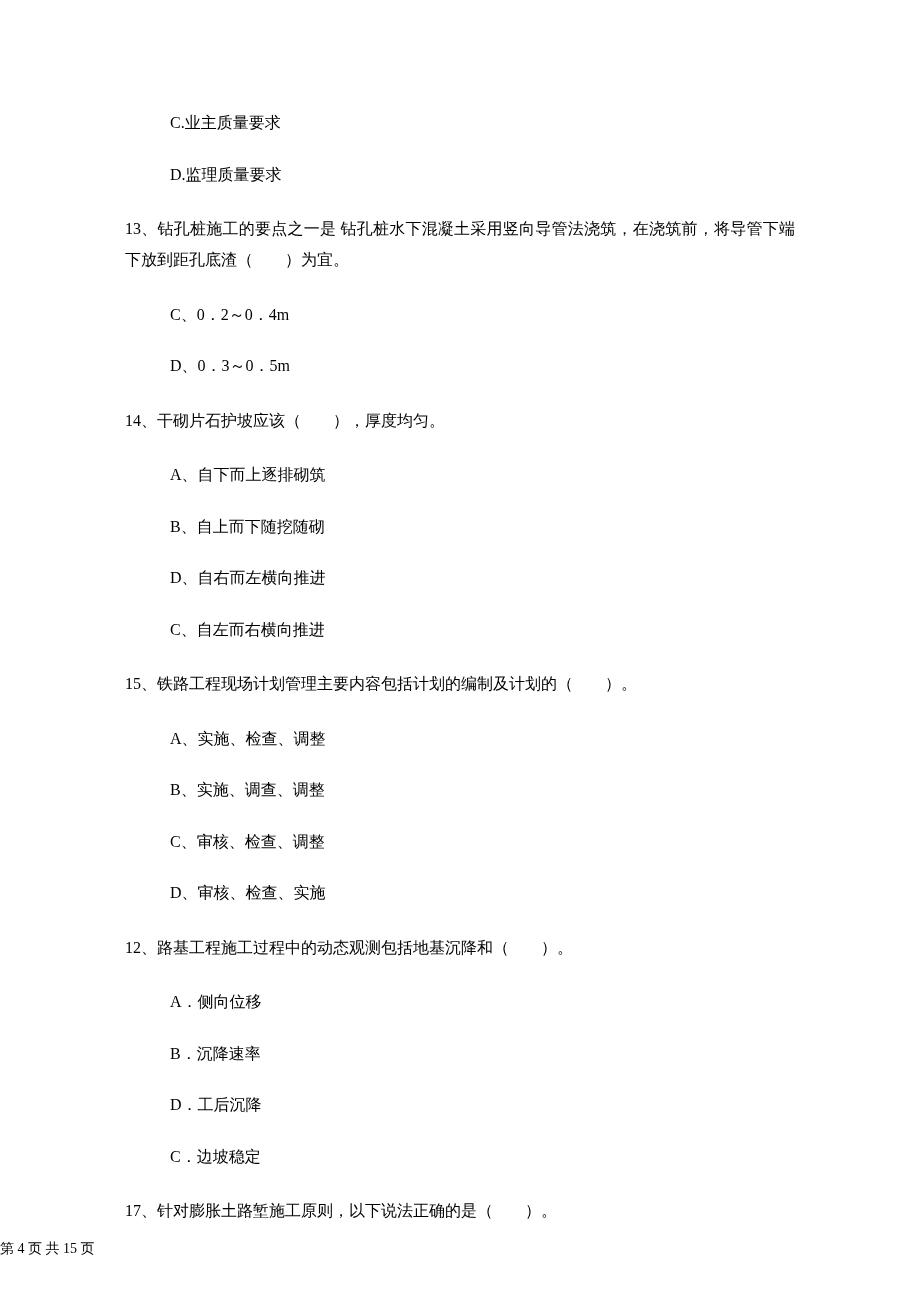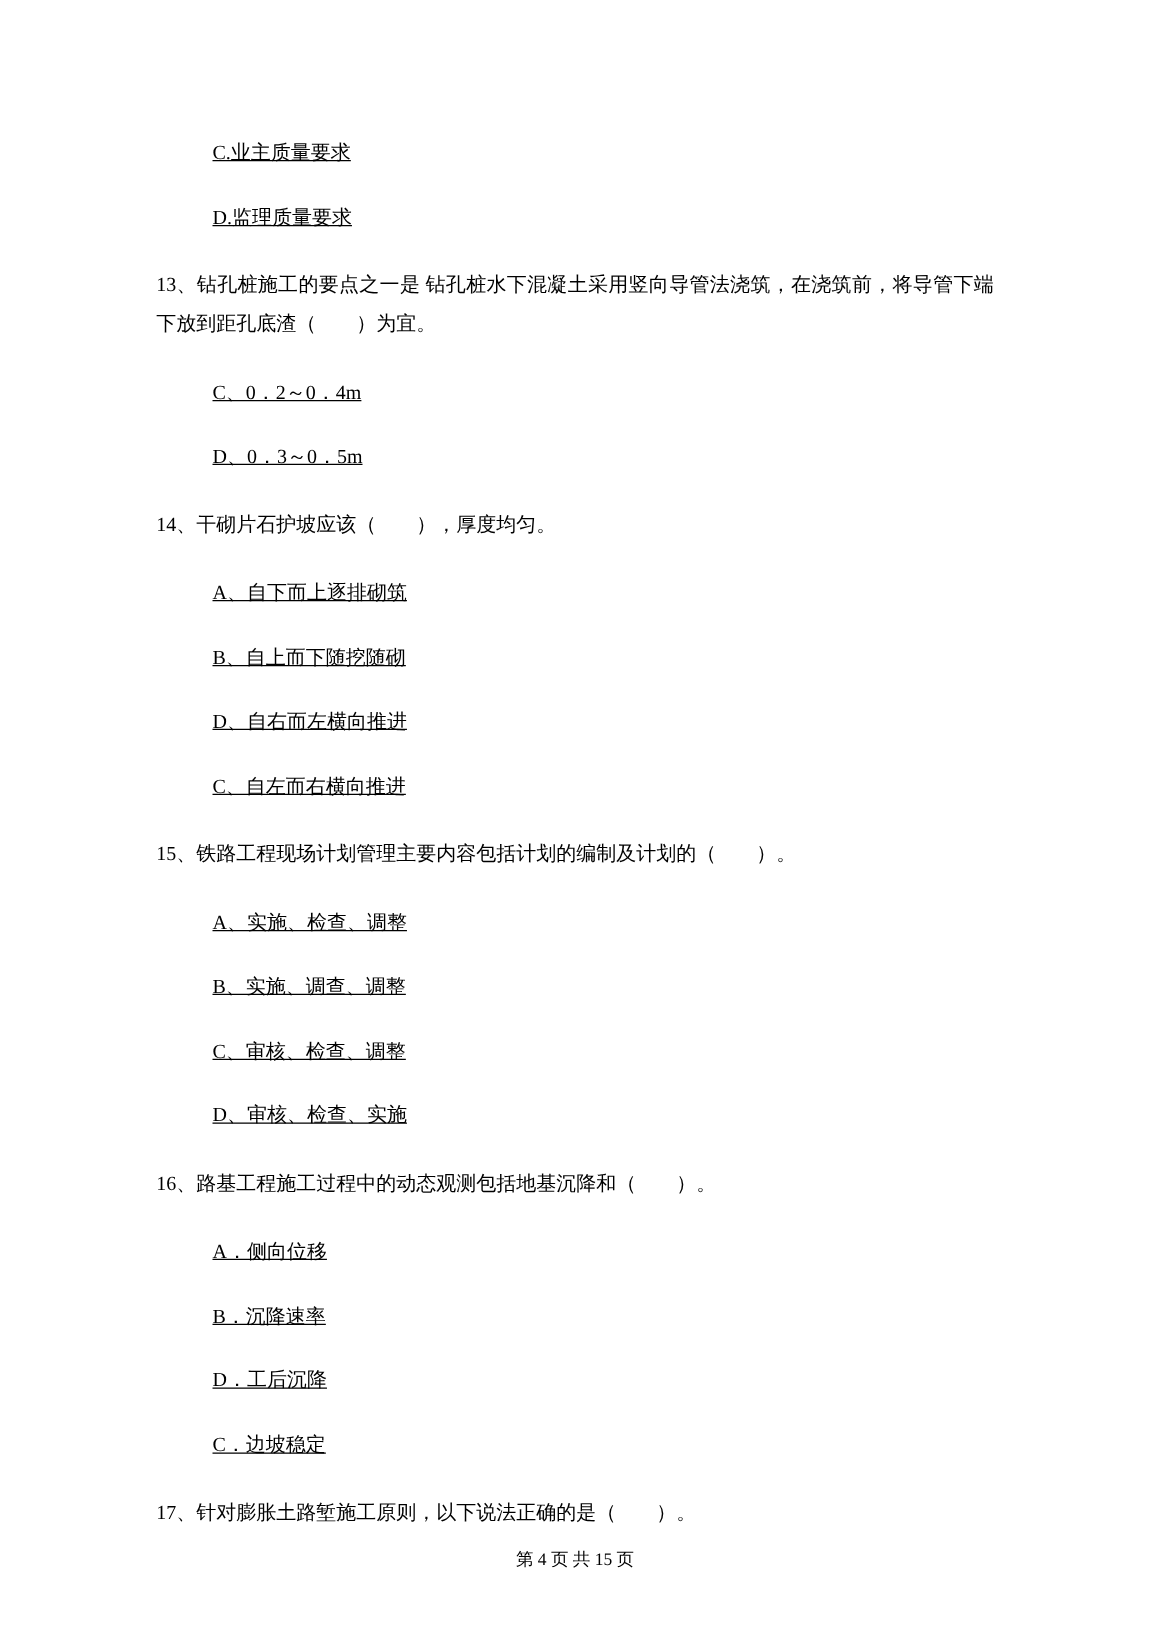--- a/index.html
+++ b/index.html
@@ -16,37 +16,35 @@
       color: #000000;
       line-height: 1.6;
       position: relative;
     }
     .page-content {
       padding: 110px 125px 0 125px;
     }
     .option-line {
       padding-left: 45px;
       margin-bottom: 26px;
-      text-decoration: underline;
     }
     .question-line {
       margin-bottom: 26px;
       margin-top: 8px;
       line-height: 1.95;
       text-align: justify;
     }
     .question-line-mt {
       margin-top: 2px;
       font-family: Liberation Serif, serif;
     }
     .page-footer {
       position: absolute;
       bottom: 42px;
       width: 100%;
-      text-align: center;
       font-size: 14px;
     }
   </style>
 </head>
 <body>
 
 <div class="page-content">
 
   <div class="option-line">C.业主质量要求</div>
   <div class="option-line">D.监理质量要求</div>
@@ -60,21 +58,21 @@
   <div class="option-line">B、自上而下随挖随砌</div>
   <div class="option-line">D、自右而左横向推进</div>
   <div class="option-line">C、自左而右横向推进</div>
 
   <div class="question-line question-line-mt">15、铁路工程现场计划管理主要内容包括计划的编制及计划的（　　）。</div>
   <div class="option-line">A、实施、检查、调整</div>
   <div class="option-line">B、实施、调查、调整</div>
   <div class="option-line">C、审核、检查、调整</div>
   <div class="option-line">D、审核、检查、实施</div>
 
-  <div class="question-line question-line-mt">16、路基工程施工过程中的动态观测包括地基沉降和（　　）。</div>
+  <div class="question-line question-line-mt">12、路基工程施工过程中的动态观测包括地基沉降和（　　）。</div>
   <div class="option-line">A．侧向位移</div>
   <div class="option-line">B．沉降速率</div>
   <div class="option-line">D．工后沉降</div>
   <div class="option-line">C．边坡稳定</div>
 
   <div class="question-line question-line-mt">17、针对膨胀土路堑施工原则，以下说法正确的是（　　）。</div>
 
 </div>
 
 <div class="page-footer">第 4 页 共 15 页</div>

